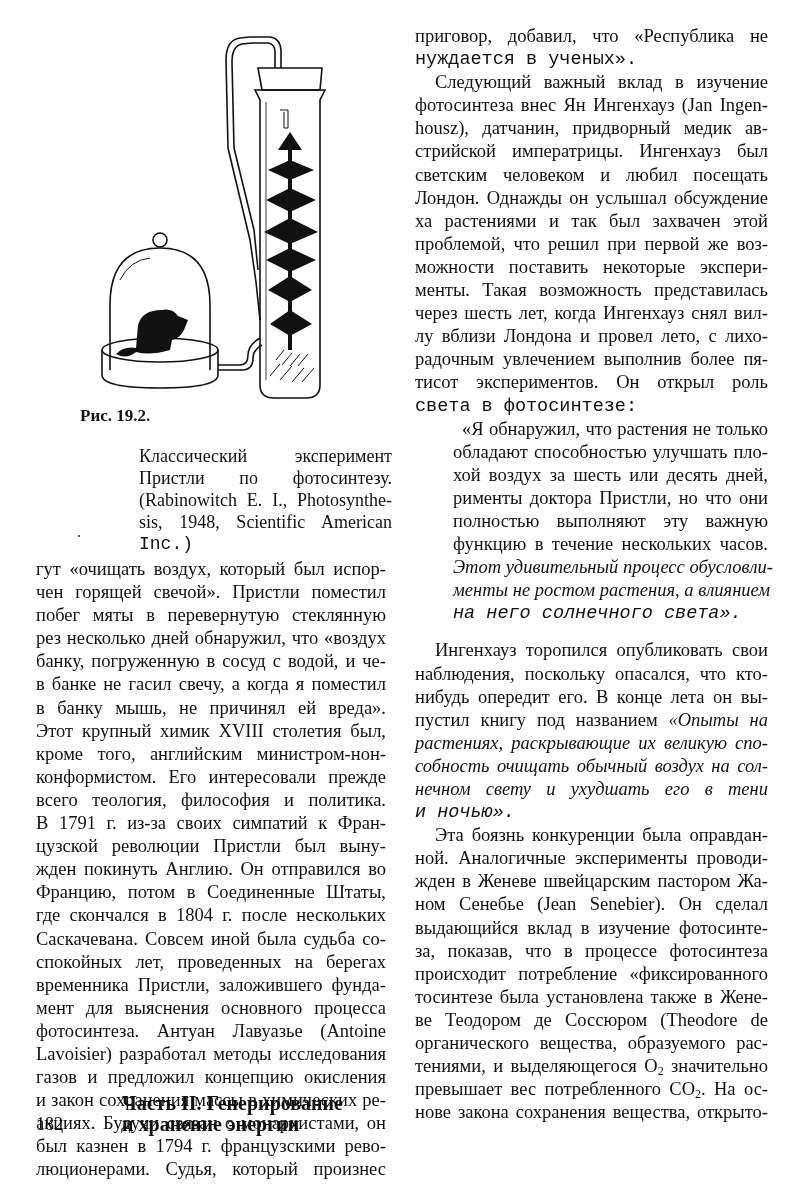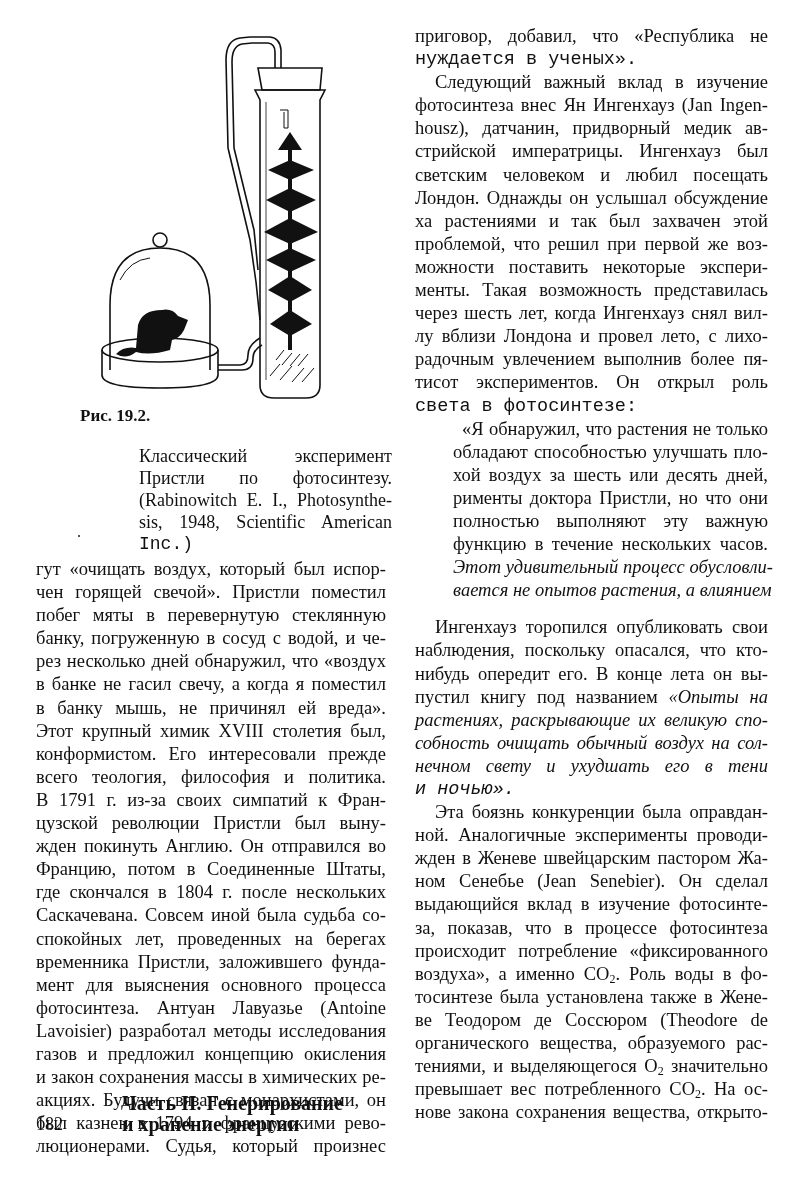--- a/index.html
+++ b/index.html
@@ -82,25 +82,26 @@
     <span class="line last">Inc.)</span>
   </div>
 </div>
 
 <div id="dot"></div>
 
 <div id="left-col" class="col">
     <span class="line">гут «очищать воздух, который был испор-</span>
     <span class="line">чен горящей свечой». Пристли поместил</span>
     <span class="line">побег мяты в перевернутую стеклянную</span>
+    <span class="line">рез несколько дней обнаружил, что «воздух</span>
     <span class="line">банку, погруженную в сосуд с водой, и че-</span>
-    <span class="line">рез несколько дней обнаружил, что «воздух</span>
     <span class="line">в банке не гасил свечу, а когда я поместил</span>
     <span class="line">в банку мышь, не причинял ей вреда».</span>
     <span class="line">Этот крупный химик XVIII столетия был,</span>
+    <span class="line">кроме того, английским министром-нон-</span>
     <span class="line">конформистом. Его интересовали прежде</span>
     <span class="line">всего теология, философия и политика.</span>
     <span class="line">В 1791  г. из-за своих симпатий к Фран-</span>
     <span class="line">цузской революции Пристли был выну-</span>
     <span class="line">жден покинуть Англию. Он отправился во</span>
     <span class="line">Францию, потом в Соединенные Штаты,</span>
     <span class="line">где скончался в 1804  г. после нескольких</span>
     <span class="line">Саскачевана. Совсем иной была судьба со-</span>
     <span class="line">спокойных лет, проведенных на берегах</span>
     <span class="line">временника Пристли, заложившего фунда-</span>
@@ -137,42 +138,42 @@
       <span class="line last">света в фотосинтезе:</span>
     </div>
   <div id="quote" class="quote">
       <span class="line" style="margin-left: 9px; padding-left: 0px;">«Я обнаружил, что растения не только</span>
       <span class="line">обладают способностью улучшать пло-</span>
       <span class="line">хой воздух за шесть или десять дней,</span>
       <span class="line">рименты доктора Пристли, но что они</span>
       <span class="line">полностью выполняют эту важную</span>
       <span class="line">функцию в течение нескольких часов.</span>
       <span class="line it">Этот удивительный процесс обусловли-</span>
-      <span class="line it">вается не опытов растения, а влиянием</span>
+      <span class="line it">менты не ростом растения, а влиянием</span>
+      <span class="line last it">на него солнечного света».</span>
     </div>
   <div class="gap"></div>
   <div id="p3">
     <span class="line indent">Ингенхауз торопился опубликовать свои</span>
       <span class="line">наблюдения, поскольку опасался, что кто-</span>
       <span class="line">нибудь опередит его. В конце лета он вы-</span>
       <span class="line"><span>пустил книгу под названием </span><span class="it">«Опыты на</span></span>
   <span class="line it">растениях, раскрывающие их великую спо-</span>
       <span class="line it">собность очищать обычный воздух на сол-</span>
       <span class="line it">нечном свету и ухудшать его в тени</span>
       <span class="line last it">и ночью».</span>
     </div>
   <div id="p4">
       <span class="line indent">Эта боязнь конкуренции была оправдан-</span>
       <span class="line">ной. Аналогичные эксперименты проводи-</span>
       <span class="line">жден в Женеве швейцарским пастором Жа-</span>
       <span class="line">ном Сенебье (Jean Senebier). Он сделал</span>
       <span class="line">выдающийся вклад в изучение фотосинте-</span>
       <span class="line">за, показав, что в процессе фотосинтеза</span>
       <span class="line">происходит потребление «фиксированного</span>
-      <span class="line"><span>воздуха», а именно CO</span><sub>2</sub><span>. Роль воды в фо-</span></span>
       <span class="line">тосинтезе была установлена также в Жене-</span>
       <span class="line">ве Теодором де Соссюром (Theodore de</span>
       <span class="line">органического вещества, образуемого рас-</span>
       <span class="line"><span>тениями, и выделяющегося O</span><sub>2</sub><span> значительно</span></span>
       <span class="line"><span>превышает вес потребленного CO</span><sub>2</sub><span>. На ос-</span></span>
       <span class="line">нове закона сохранения вещества, открыто-</span>
     </div>
 </div>
 
 <div id="page-number">182</div>

